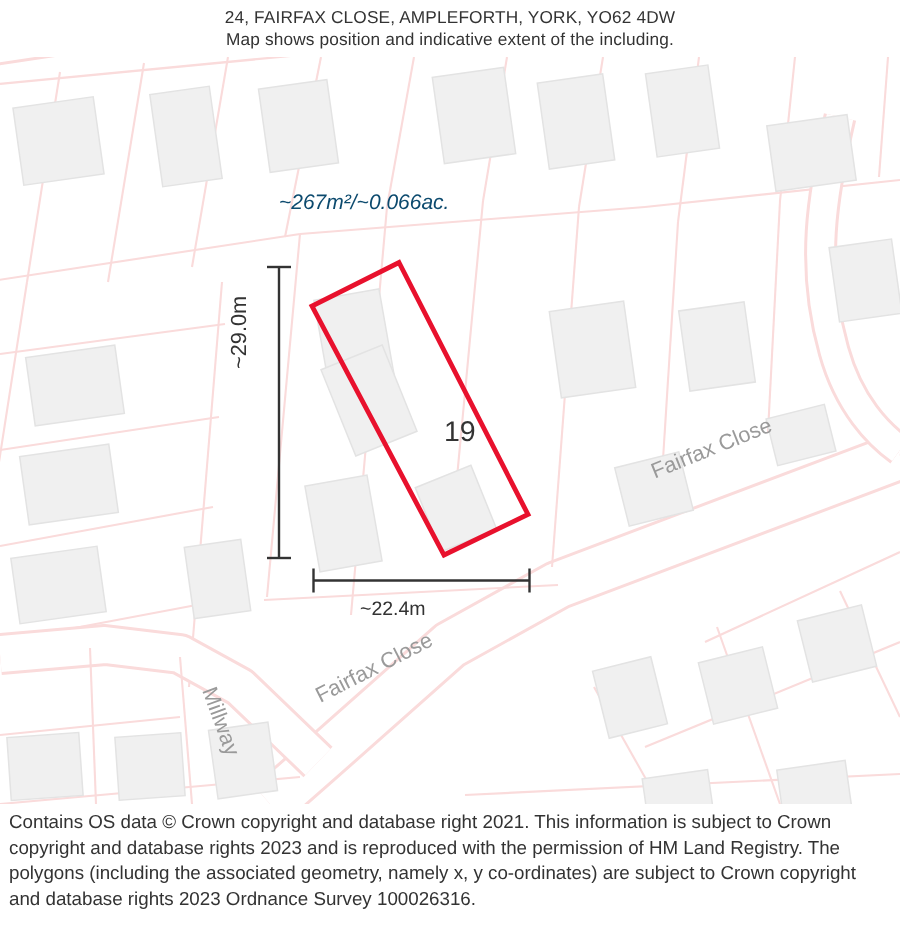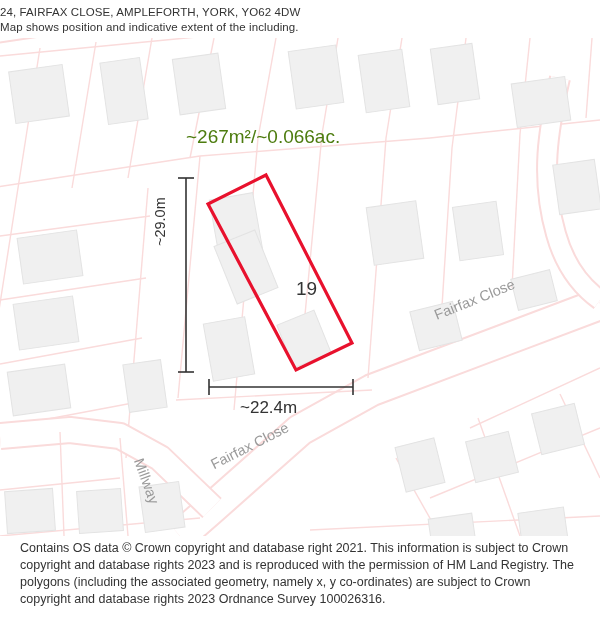--- a/index.html
+++ b/index.html
@@ -11,20 +11,21 @@
     height: 625px;
     background: #ffffff;
     font-family: "Liberation Sans", sans-serif;
     color: #333333;
     overflow: hidden;
     position: relative;
   }
   .header {
     width: 600px;
     padding-top: 5px;
+    text-align: center;
   }
   .header .title {
     font-size: 11.5px;
     color: #333333;
     line-height: 15px;
     letter-spacing: 0.1px;
   }
   .header .subtitle {
     font-size: 11.5px;
     color: #333333;
@@ -47,33 +48,34 @@
   }
   .overlay-text {
     position: absolute;
     font-family: "Liberation Sans", sans-serif;
     color: #333333;
     white-space: nowrap;
   }
   .area-label {
     top: 88px;
     left: 186px;
-    font-size: 19px;
-    color: #4d7c0f;
+    font-size: 14px;
+    color: #0c4a6e;
+    font-style: italic;
   }
   .house-num {
     top: 240px;
     left: 296px;
     font-size: 19px;
     color: #333333;
   }
   .dim-h {
     top: 360px;
     left: 240px;
-    font-size: 17px;
+    font-size: 13px;
   }
   .dim-v {
     top: 208px;
     left: 152px;
     font-size: 14.5px;
     transform: rotate(-90deg);
     transform-origin: left top;
   }
   .road-label {
     font-size: 14.5px;
@@ -95,21 +97,21 @@
     top: 418px;
     left: 146px;
     transform: rotate(70deg);
     transform-origin: left top;
   }
   .footer {
     position: absolute;
     top: 540px;
     left: 0;
     width: 600px;
-    padding: 0 20px;
+    padding: 0 6px;
     box-sizing: border-box;
     font-size: 12.5px;
     line-height: 17px;
     color: #333333;
   }
 </style>
 </head>
 <body>
 
 <div class="header">

